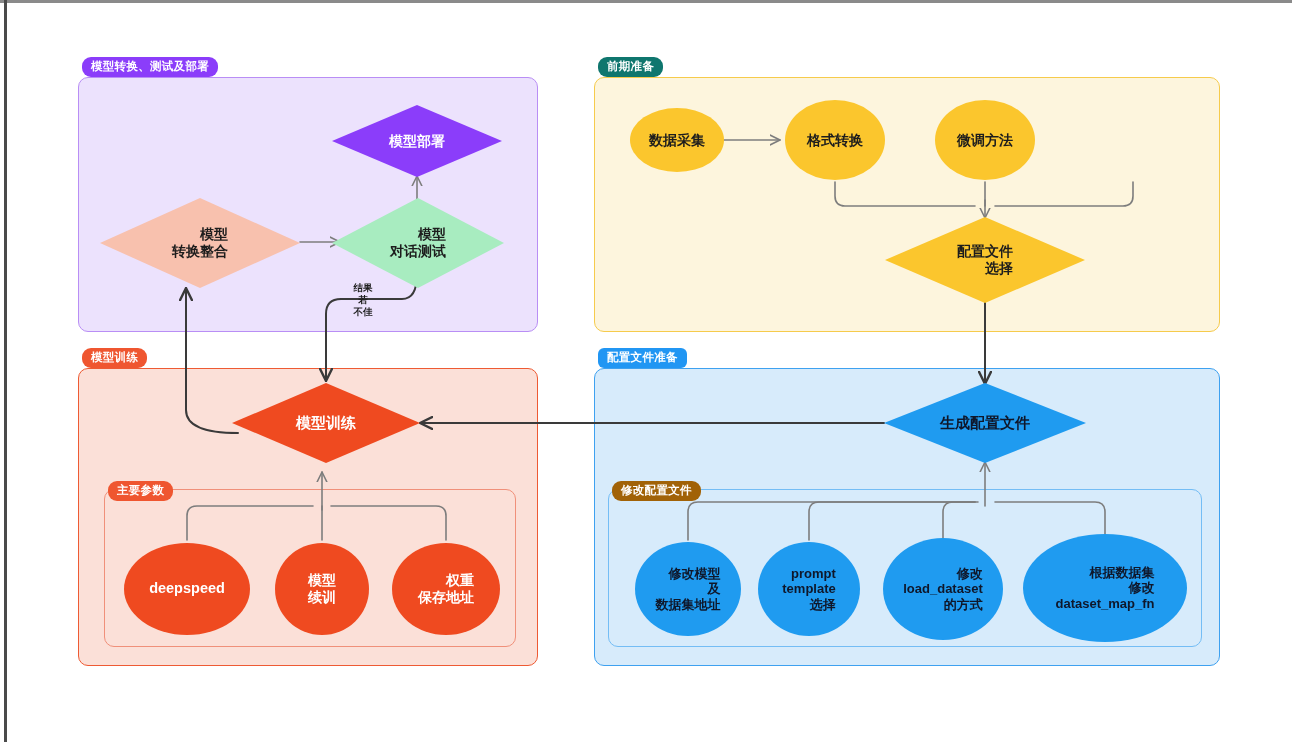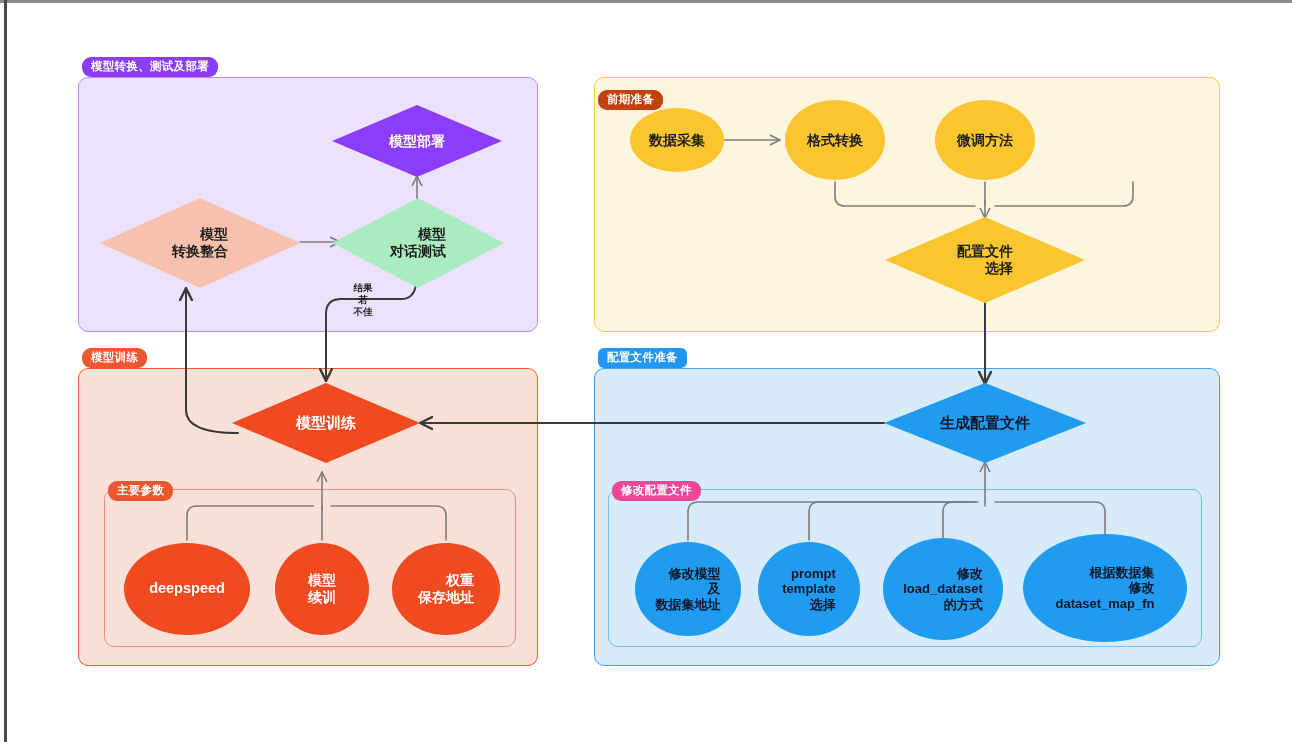--- a/index.html
+++ b/index.html
@@ -49,38 +49,38 @@
     line-height: 1.1;
     letter-spacing: .3px;
   }
 
   #group-deploy       { left: 78px;  top: 77px;  width: 460px; height: 255px;
                         background: #ece2fd; border: 1.4px solid #b98ef5; }
   #group-deploy-label { left: 82px;  top: 57px;  background: #8b3dfa; }
 
   #group-prep         { left: 594px; top: 77px;  width: 626px; height: 255px;
                         background: #fdf5dd; border: 1.4px solid #f6cb4c; }
-  #group-prep-label   { left: 598px; top: 57px;  background: #c2410c; color:#ffffff;margin-top:33px; }
+  #group-prep-label   { left: 598px; top: 57px;  background: #0f766e; color:#ffffff; }
 
   #group-train        { left: 78px;  top: 368px; width: 460px; height: 298px;
                         background: #fbe0d8; border: 1.4px solid #ee5a33; }
   #group-train-label  { left: 82px;  top: 348px; background: #ef5630; }
 
   #group-config       { left: 594px; top: 368px; width: 626px; height: 298px;
                         background: #d7ebfb; border: 1.4px solid #3ea1f0; }
   #group-config-label { left: 598px; top: 348px; background: #2196f3; border-radius: 6px; }
 
   
   #subgroup-params        { left: 104px; top: 489px; width: 412px; height: 158px;
                             background: #fbe0d8; border: 1.2px solid #f0907a; }
   #subgroup-params-label  { left: 108px; top: 481px; background: #ef5630; }
 
   #subgroup-modify        { left: 608px; top: 489px; width: 594px; height: 158px;
                             background: #d7ebfb; border: 1.2px solid #74bdf5; }
-  #subgroup-modify-label  { left: 612px; top: 481px; background: #ec4899; }
+  #subgroup-modify-label  { left: 612px; top: 481px; background: #a16207; }
 
   
   .node {
     position: absolute;
     display: flex;
     align-items: center;
     justify-content: center;
     text-align: right;
     font-weight: 700;
     line-height: 1.18;

